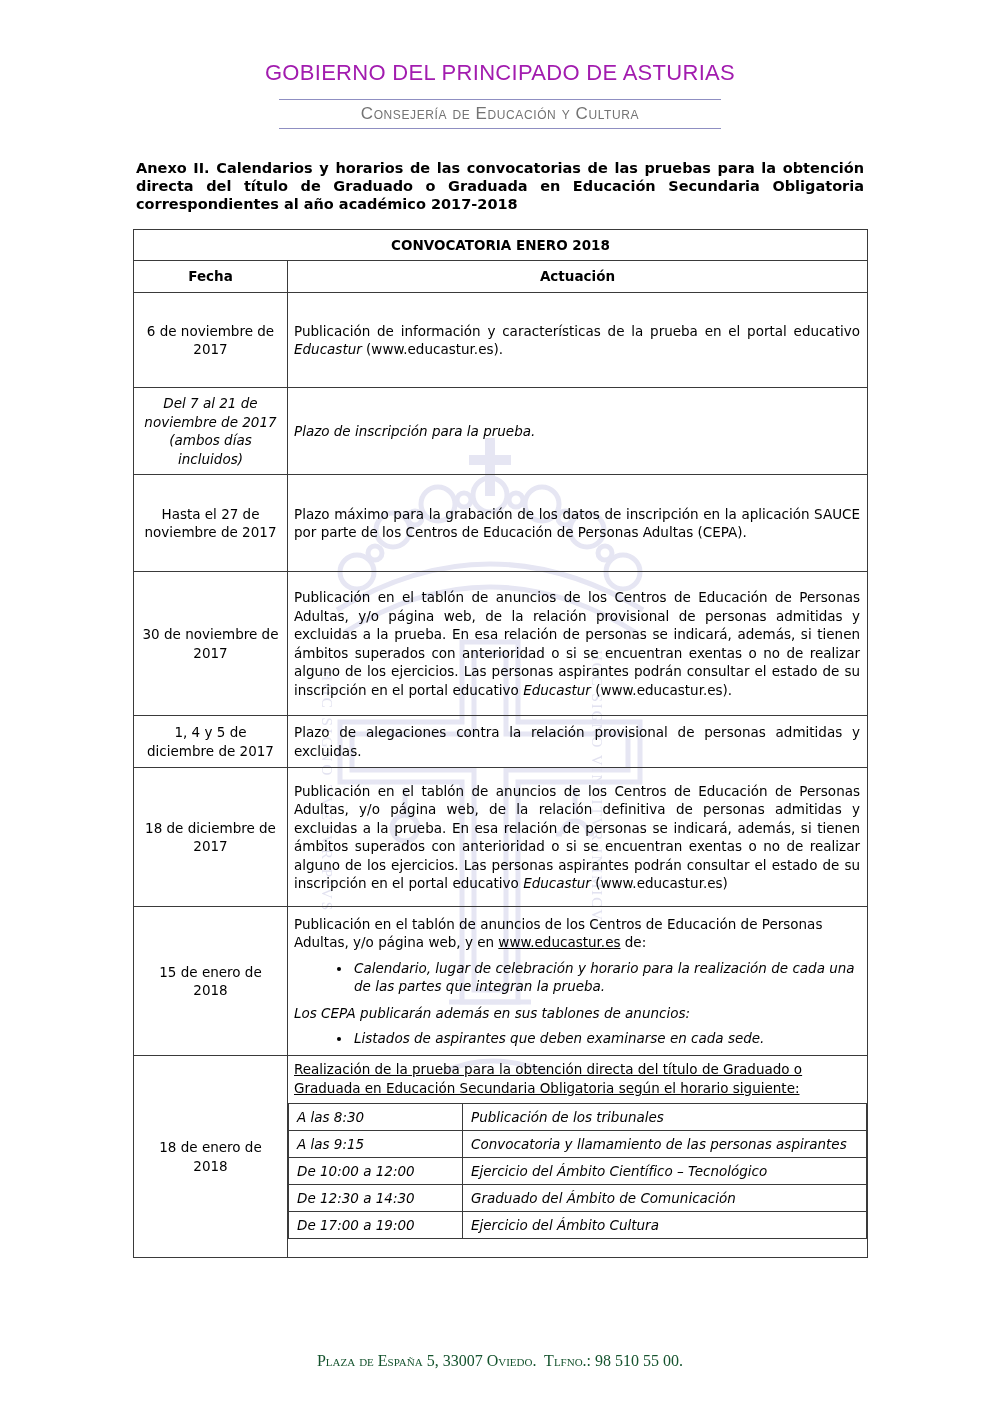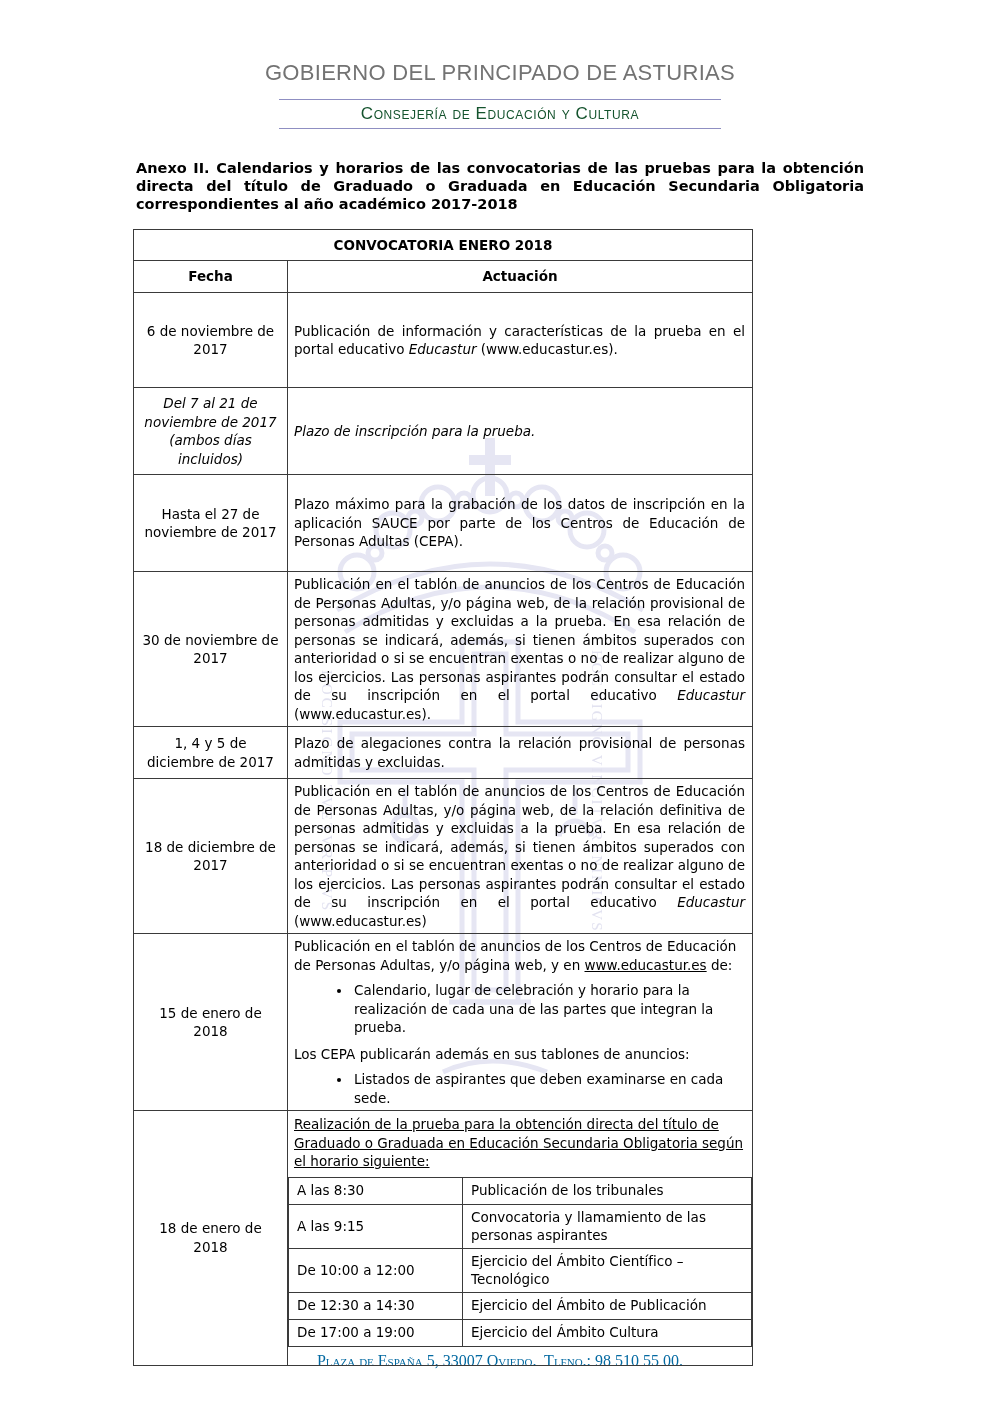--- a/index.html
+++ b/index.html
@@ -14,64 +14,64 @@
   
   .watermark{
     position:absolute;left:285px;top:420px;
     pointer-events:none;
   }
   
   .letterhead{padding-top:60px;text-align:center;position:relative;}
   .gov-title{
     font-family:"Liberation Sans",sans-serif;
     font-size:22px;letter-spacing:0.3px;
-    color:#737373;font-weight:400;
+    color:#a21caf;font-weight:400;
     margin:0;
   }
   .rule{
     width:442px;height:0;margin:13px auto 0 auto;
     border-top:1px solid #8f8fc2;
   }
   .dept-title{
     font-family:"Liberation Sans",sans-serif;
     font-variant:small-caps;
     font-size:17px;letter-spacing:0.6px;
-    color:#14532d;font-weight:400;
+    color:#737373;font-weight:400;
     margin:4px auto 0 auto;
   }
   .rule2{margin-top:4px;}
   
   .doc-title{
     width:728px;margin:30px auto 16px auto;
     font-weight:bold;font-size:14.5px;line-height:18px;
     text-align:justify;
   }
   
   .main-table{
     border-collapse:collapse;table-layout:fixed;
-    margin:5px 0 0 133px;width:620px;
+    margin:5px 0 0 133px;width:735px;
     position:relative;z-index:2;
     background:transparent;
   }
   .main-table col.c-fecha{width:154px;}
   .main-table th,.main-table td{
     border:1px solid #3a3a3a;
     font-size:13.5px;line-height:18.5px;
     vertical-align:middle;
   }
   .t-title{height:26px;font-size:14px;text-align:center;font-weight:bold;padding:2px;}
   .t-col{height:27px;font-size:14px;text-align:center;font-weight:bold;padding:2px;}
   td.fecha{text-align:center;padding:2px 6px;}
   td.act{padding:3px 7px 3px 6px;}
   td.act.hasSched{padding:0;vertical-align:top;}
   td.act.hasSched .p{padding:4px 7px 2px 6px;text-decoration:underline;}
   .p{margin:0;}
   .p.justify{text-align:justify;}
   .p.left{text-align:left;}
-  .act > * + *{margin-top:8px;}
+  .act > * + *{margin-top:8px;font-style:italic;}
   .it{font-style:italic;}
   .ul{text-decoration:underline;}
   ul.blist{margin:7px 0 0 0;padding:0 0 0 58px;}
   ul.blist li{margin:0;padding-left:2px;}
   
   .r0 td{height:88px;} .r1 td{height:80px;font-style:italic;} .r2 td{height:90px;}
   .r3 td{height:137px;} .r4 td{height:45px;} .r5 td{height:132px;}
   .r6 td{height:142px;} .r7 td{height:189px;}
   
   table.sched{
@@ -83,21 +83,21 @@
     font-size:13.5px;line-height:18.5px;
     padding:3px 8px;height:20px;
   }
   table.sched td.stime{width:157px;}
   
   .footer{
     position:absolute;left:0;bottom:44px;width:100%;
     text-align:center;
     font-family:"Liberation Serif",serif;
     font-variant:small-caps;
-    font-size:16px;color:#0369a1;
+    font-size:16px;color:#14532d;
   }
 </style>
 </head>
 <body>
 
 <div class="page">
 
   <svg class="watermark" width="420" height="690" viewBox="0 0 420 690">
     <g fill="none" stroke="#e6e6f3" stroke-width="5">
 
@@ -220,21 +220,21 @@
                 <tr>
                   <td class="stime">A las 9:15</td>
                   <td class="sact">Convocatoria y llamamiento de las personas aspirantes</td>
                 </tr>
                 <tr>
                   <td class="stime">De 10:00 a 12:00</td>
                   <td class="sact">Ejercicio del Ámbito Científico – Tecnológico</td>
                 </tr>
                 <tr>
                   <td class="stime">De 12:30 a 14:30</td>
-                  <td class="sact">Ejercicio del Ámbito de Publicación</td>
+                  <td class="sact">Graduado del Ámbito de Comunicación</td>
                 </tr>
                 <tr>
                   <td class="stime">De 17:00 a 19:00</td>
                   <td class="sact">Ejercicio del Ámbito Cultura</td>
                 </tr>
               </tbody>
             </table>
           </td>
         </tr>
       </tbody>

